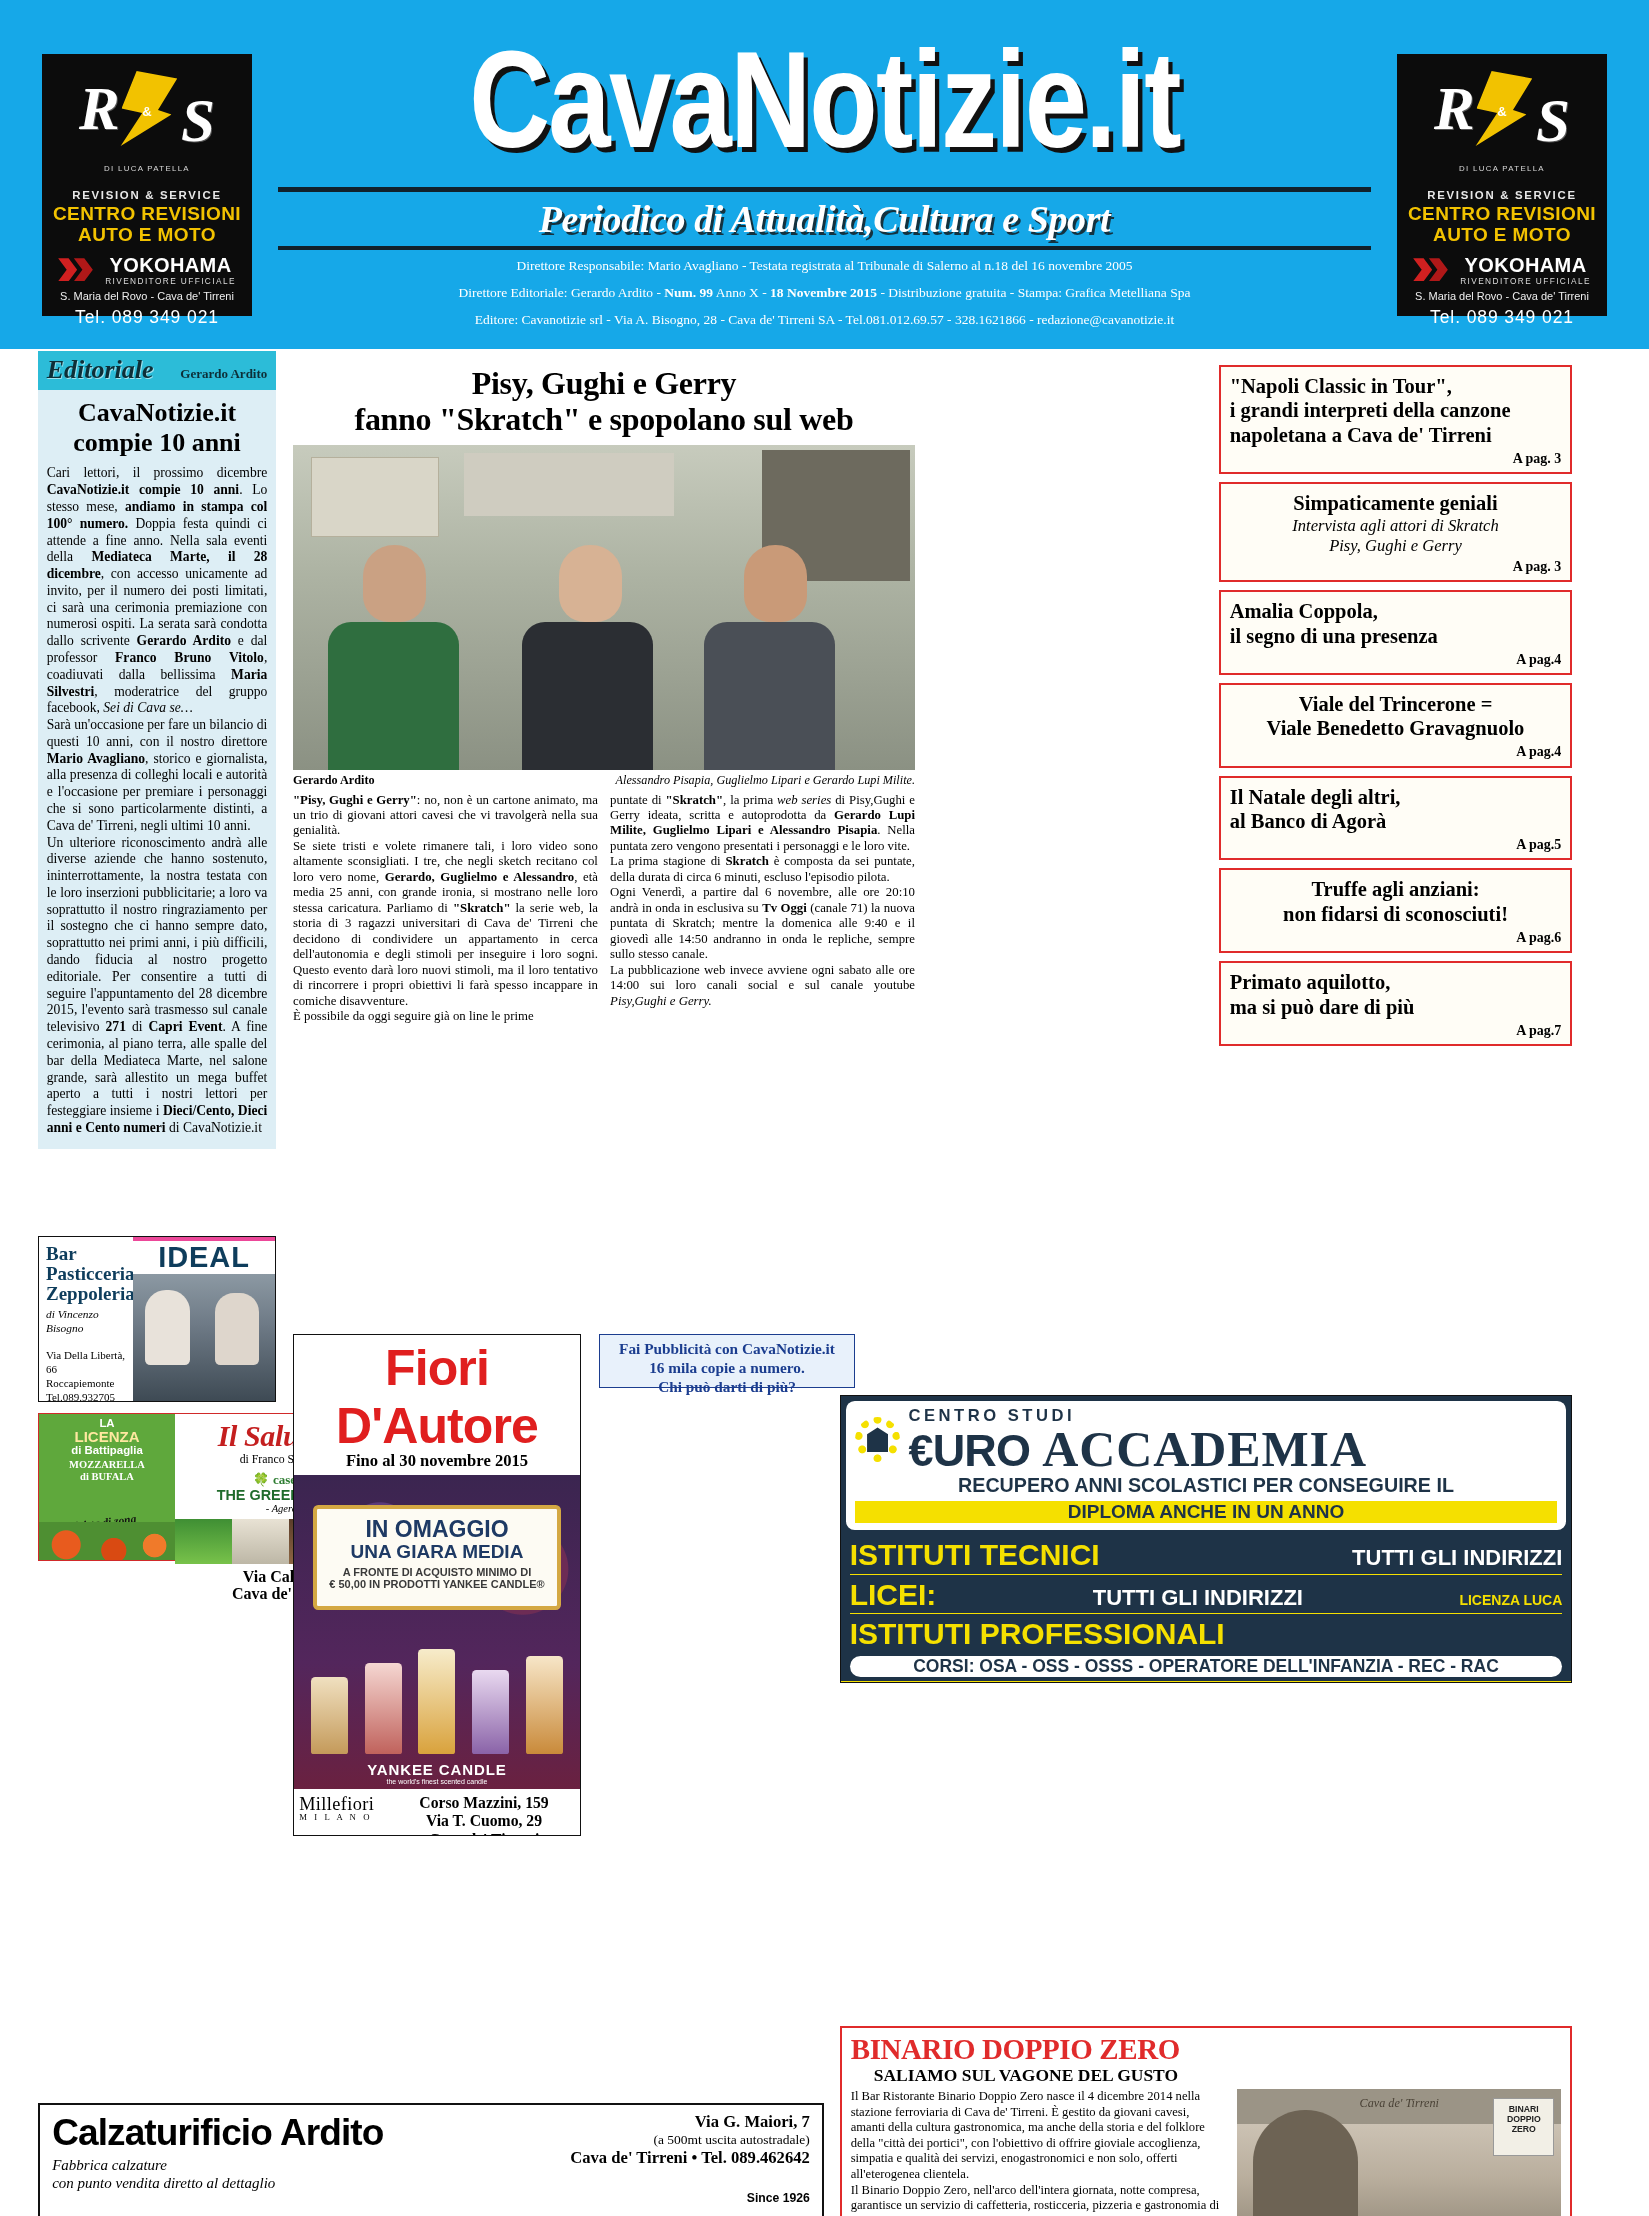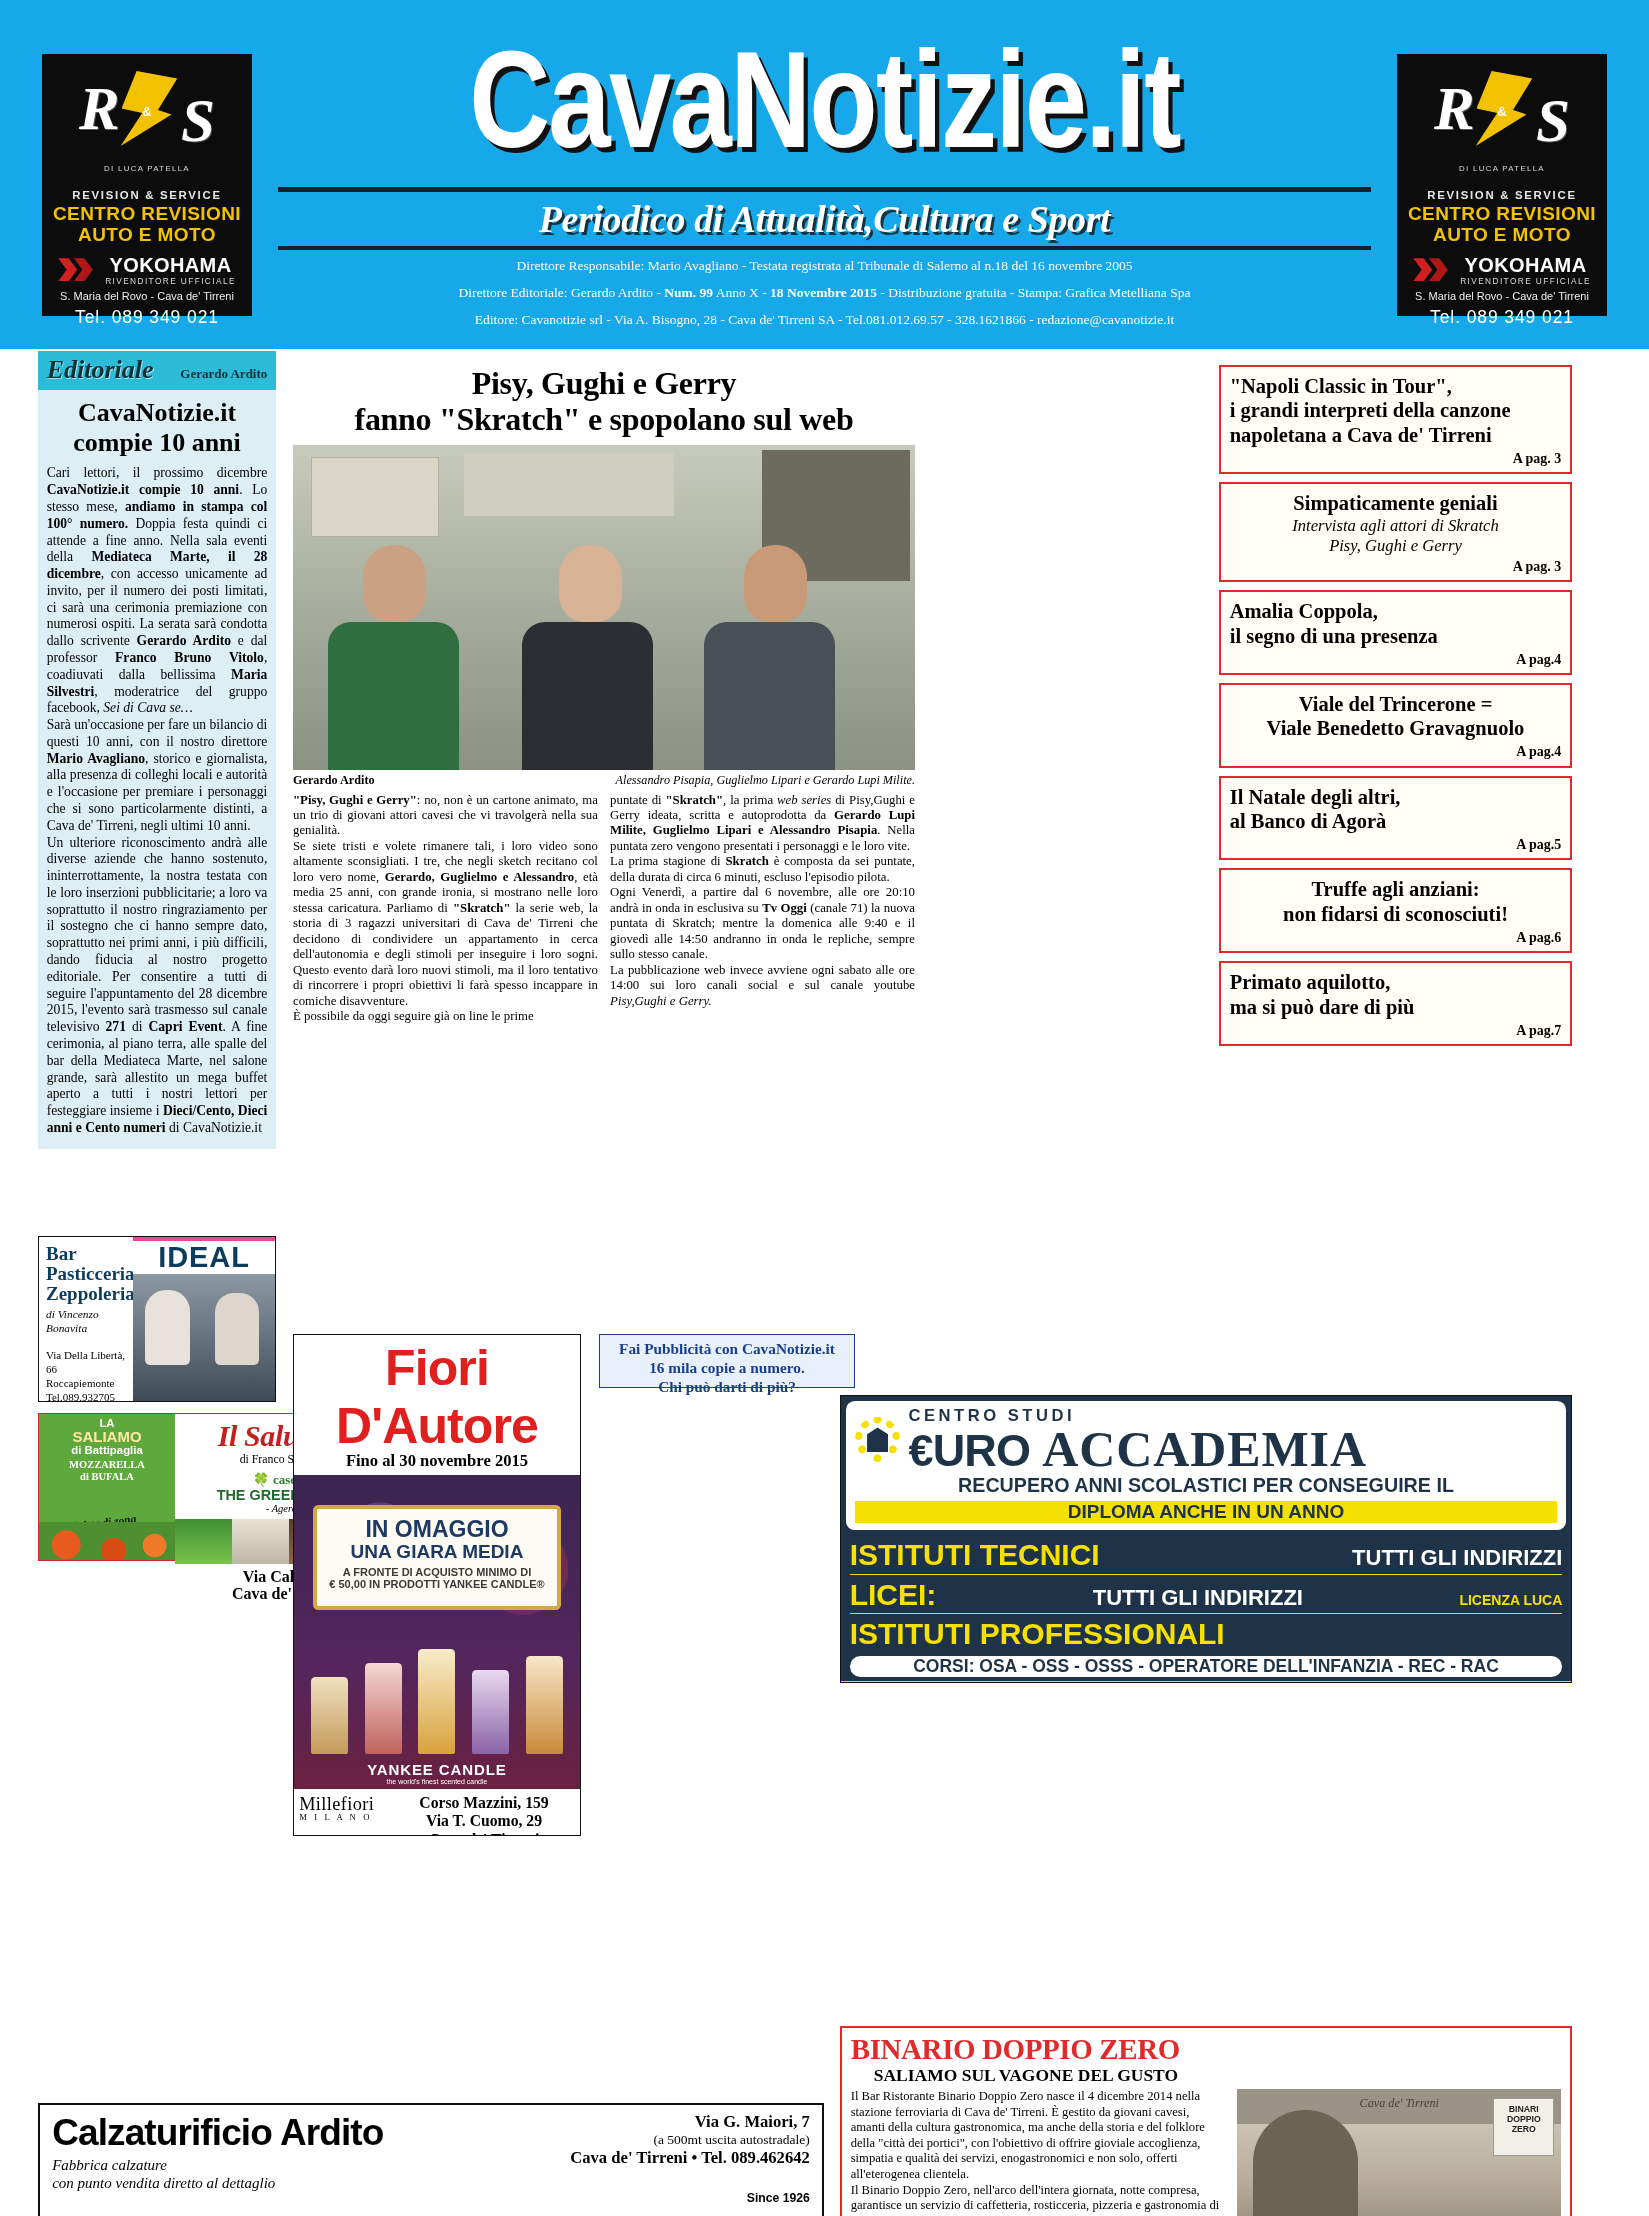--- a/index.html
+++ b/index.html
@@ -402,39 +402,39 @@
     </div>
   </div>
 
   <div class="ad-bar-past">
     <div class="bp-left">
       <div class="bp-title">Bar</div>
       <div class="bp-title">Pasticceria</div>
       <div class="bp-title">Zeppoleria</div>
       <div class="bp-di">
         <div>di Vincenzo</div>
-        <div>Bonavita</div>
+        <div>Bisogno</div>
       </div>
       <div class="bp-addr">
         <div>Via Della Libertà, 66</div>
         <div>Roccapiemonte</div>
         <div>Tel.089.932705</div>
       </div>
     </div>
     <div class="bp-right">
       <div class="bp-ideal">IDEAL</div>
       <div class="bp-photo"></div>
     </div>
   </div>
 
   <div class="ad-salumaio">
     <div class="sal-pic">
       <div class="lz">
         <span>LA</span>
-        <span class="big" style="display:block">SALIAMO</span>
+        <span class="big" style="display:block">LICENZA</span>
         <span style="display:block">di Battipaglia</span>
       </div>
       <div class="moz">
         <div>MOZZARELLA</div>
         <div>di BUFALA</div>
       </div>
       <div class="excl">Esclusivista di zona</div>
       <div class="brand">Il Salumaio</div>
       <div class="veg"></div>
     </div>

